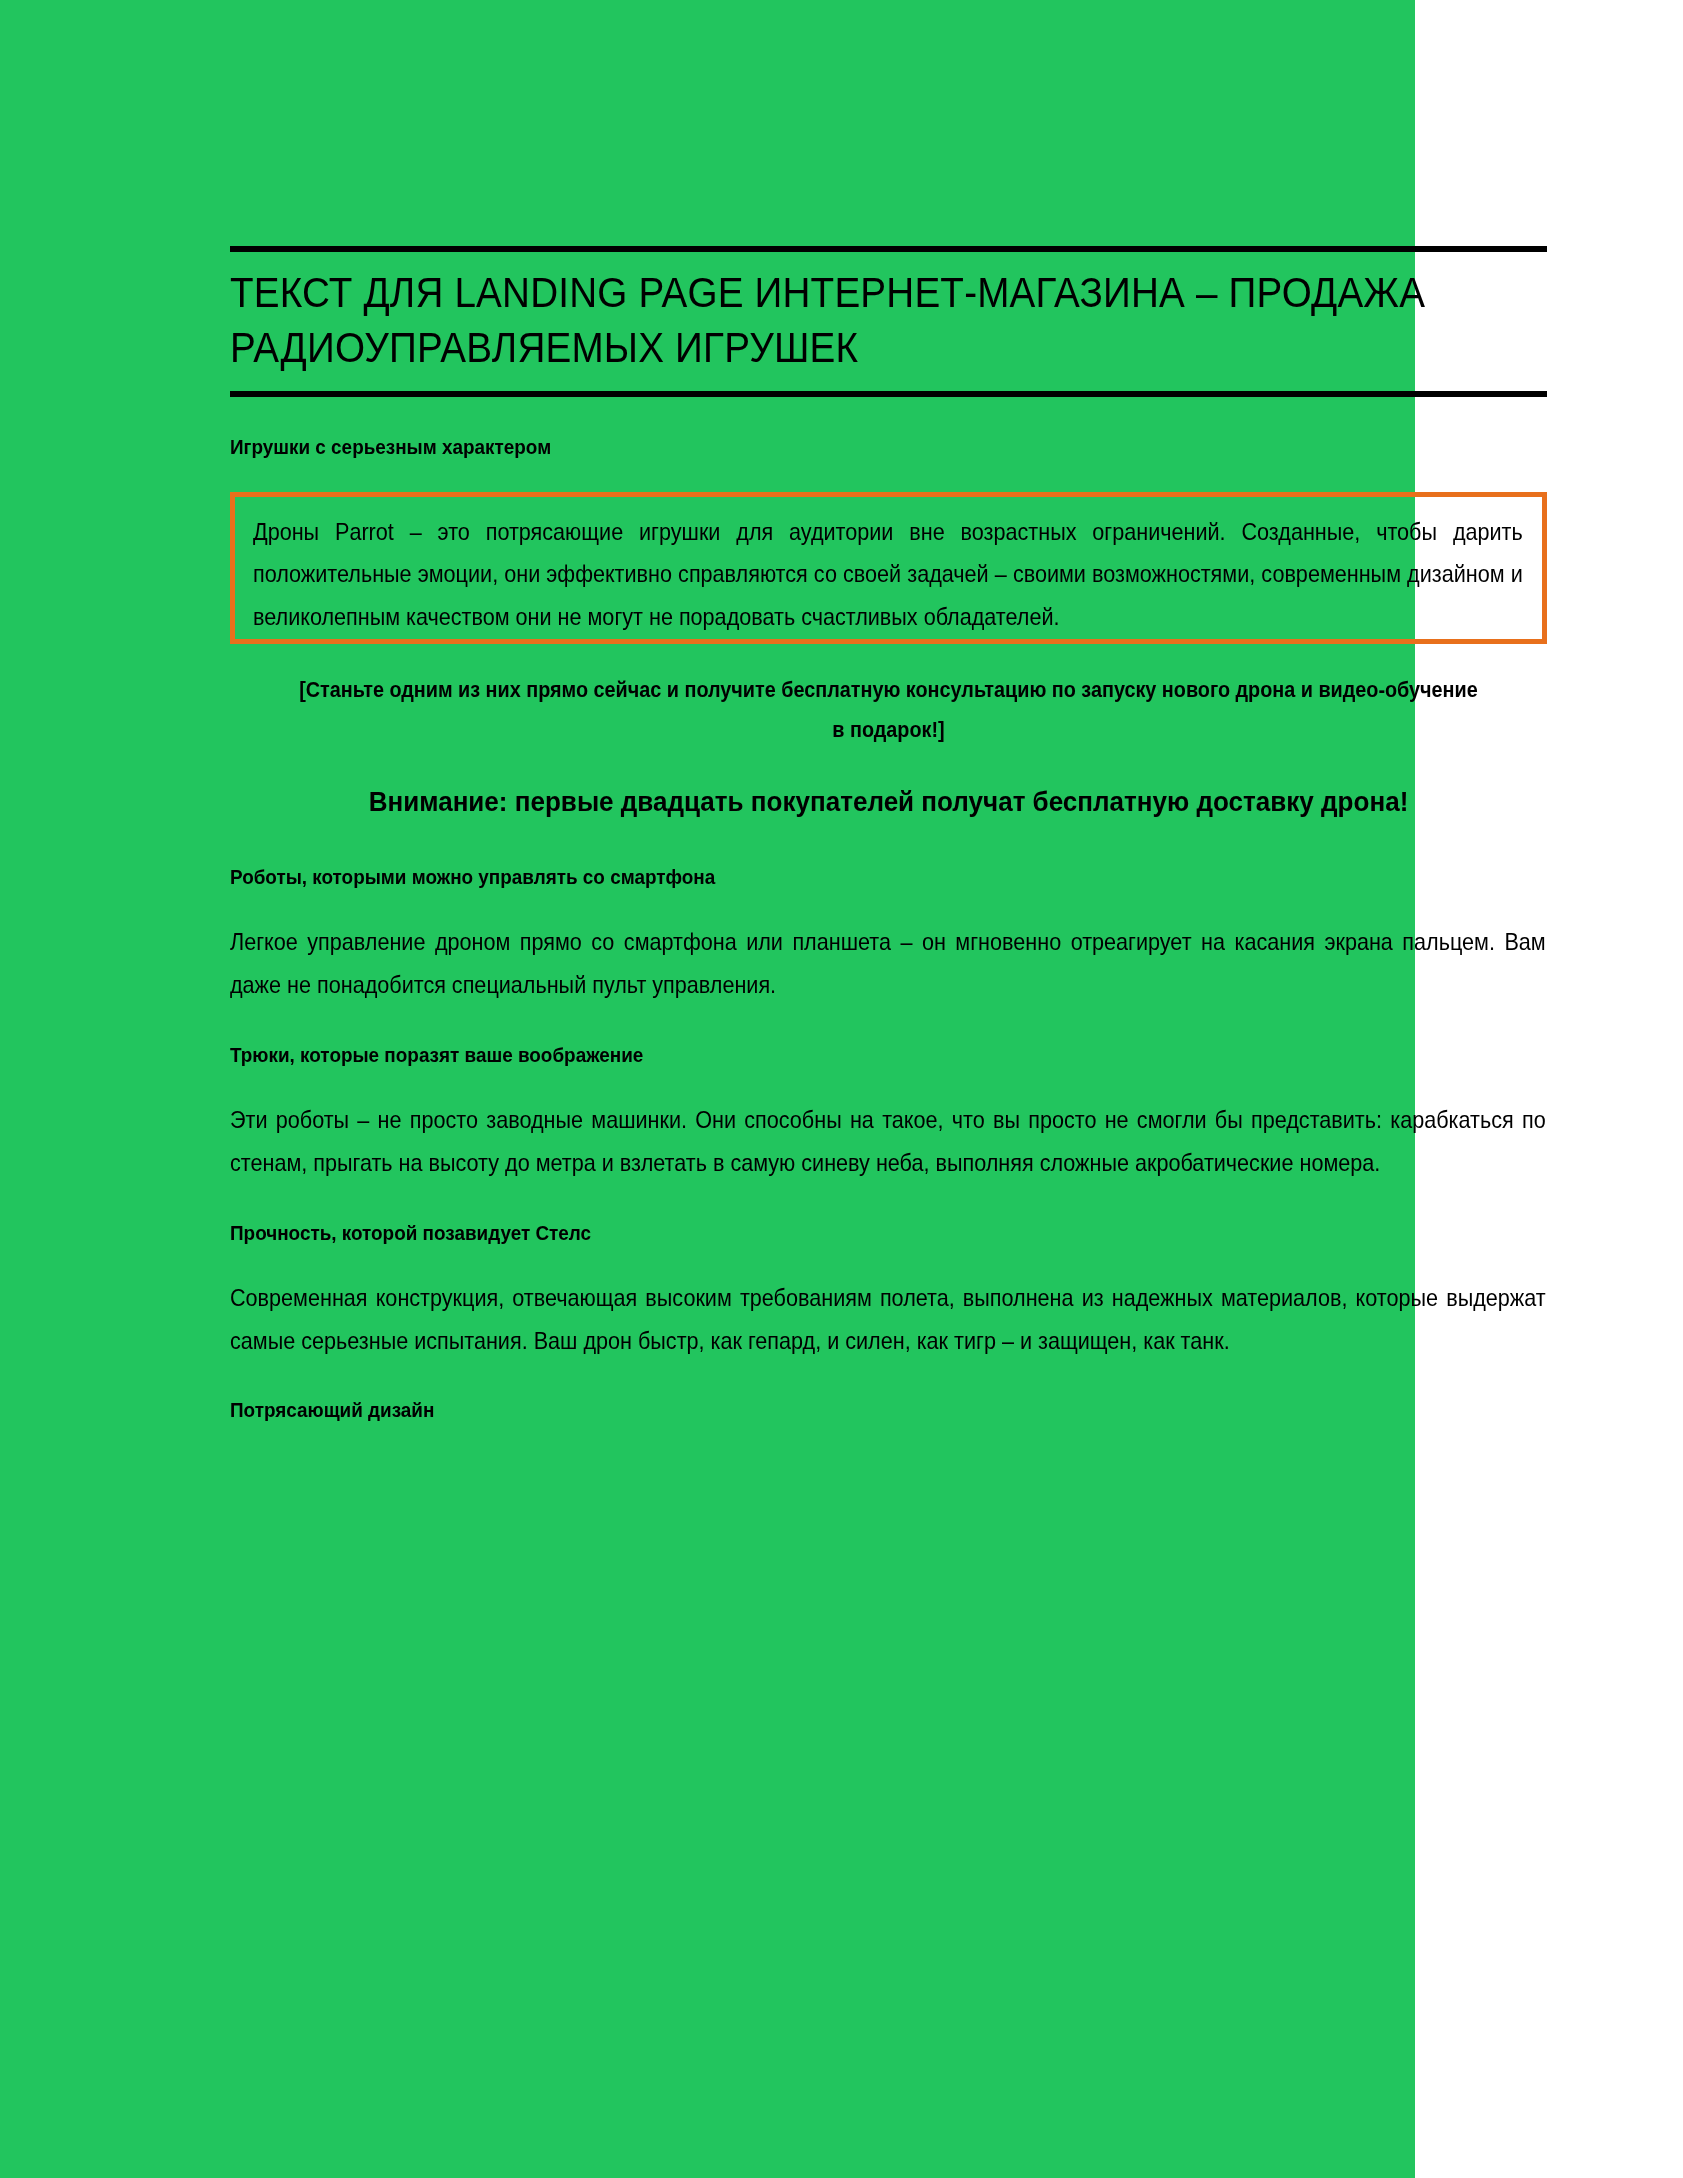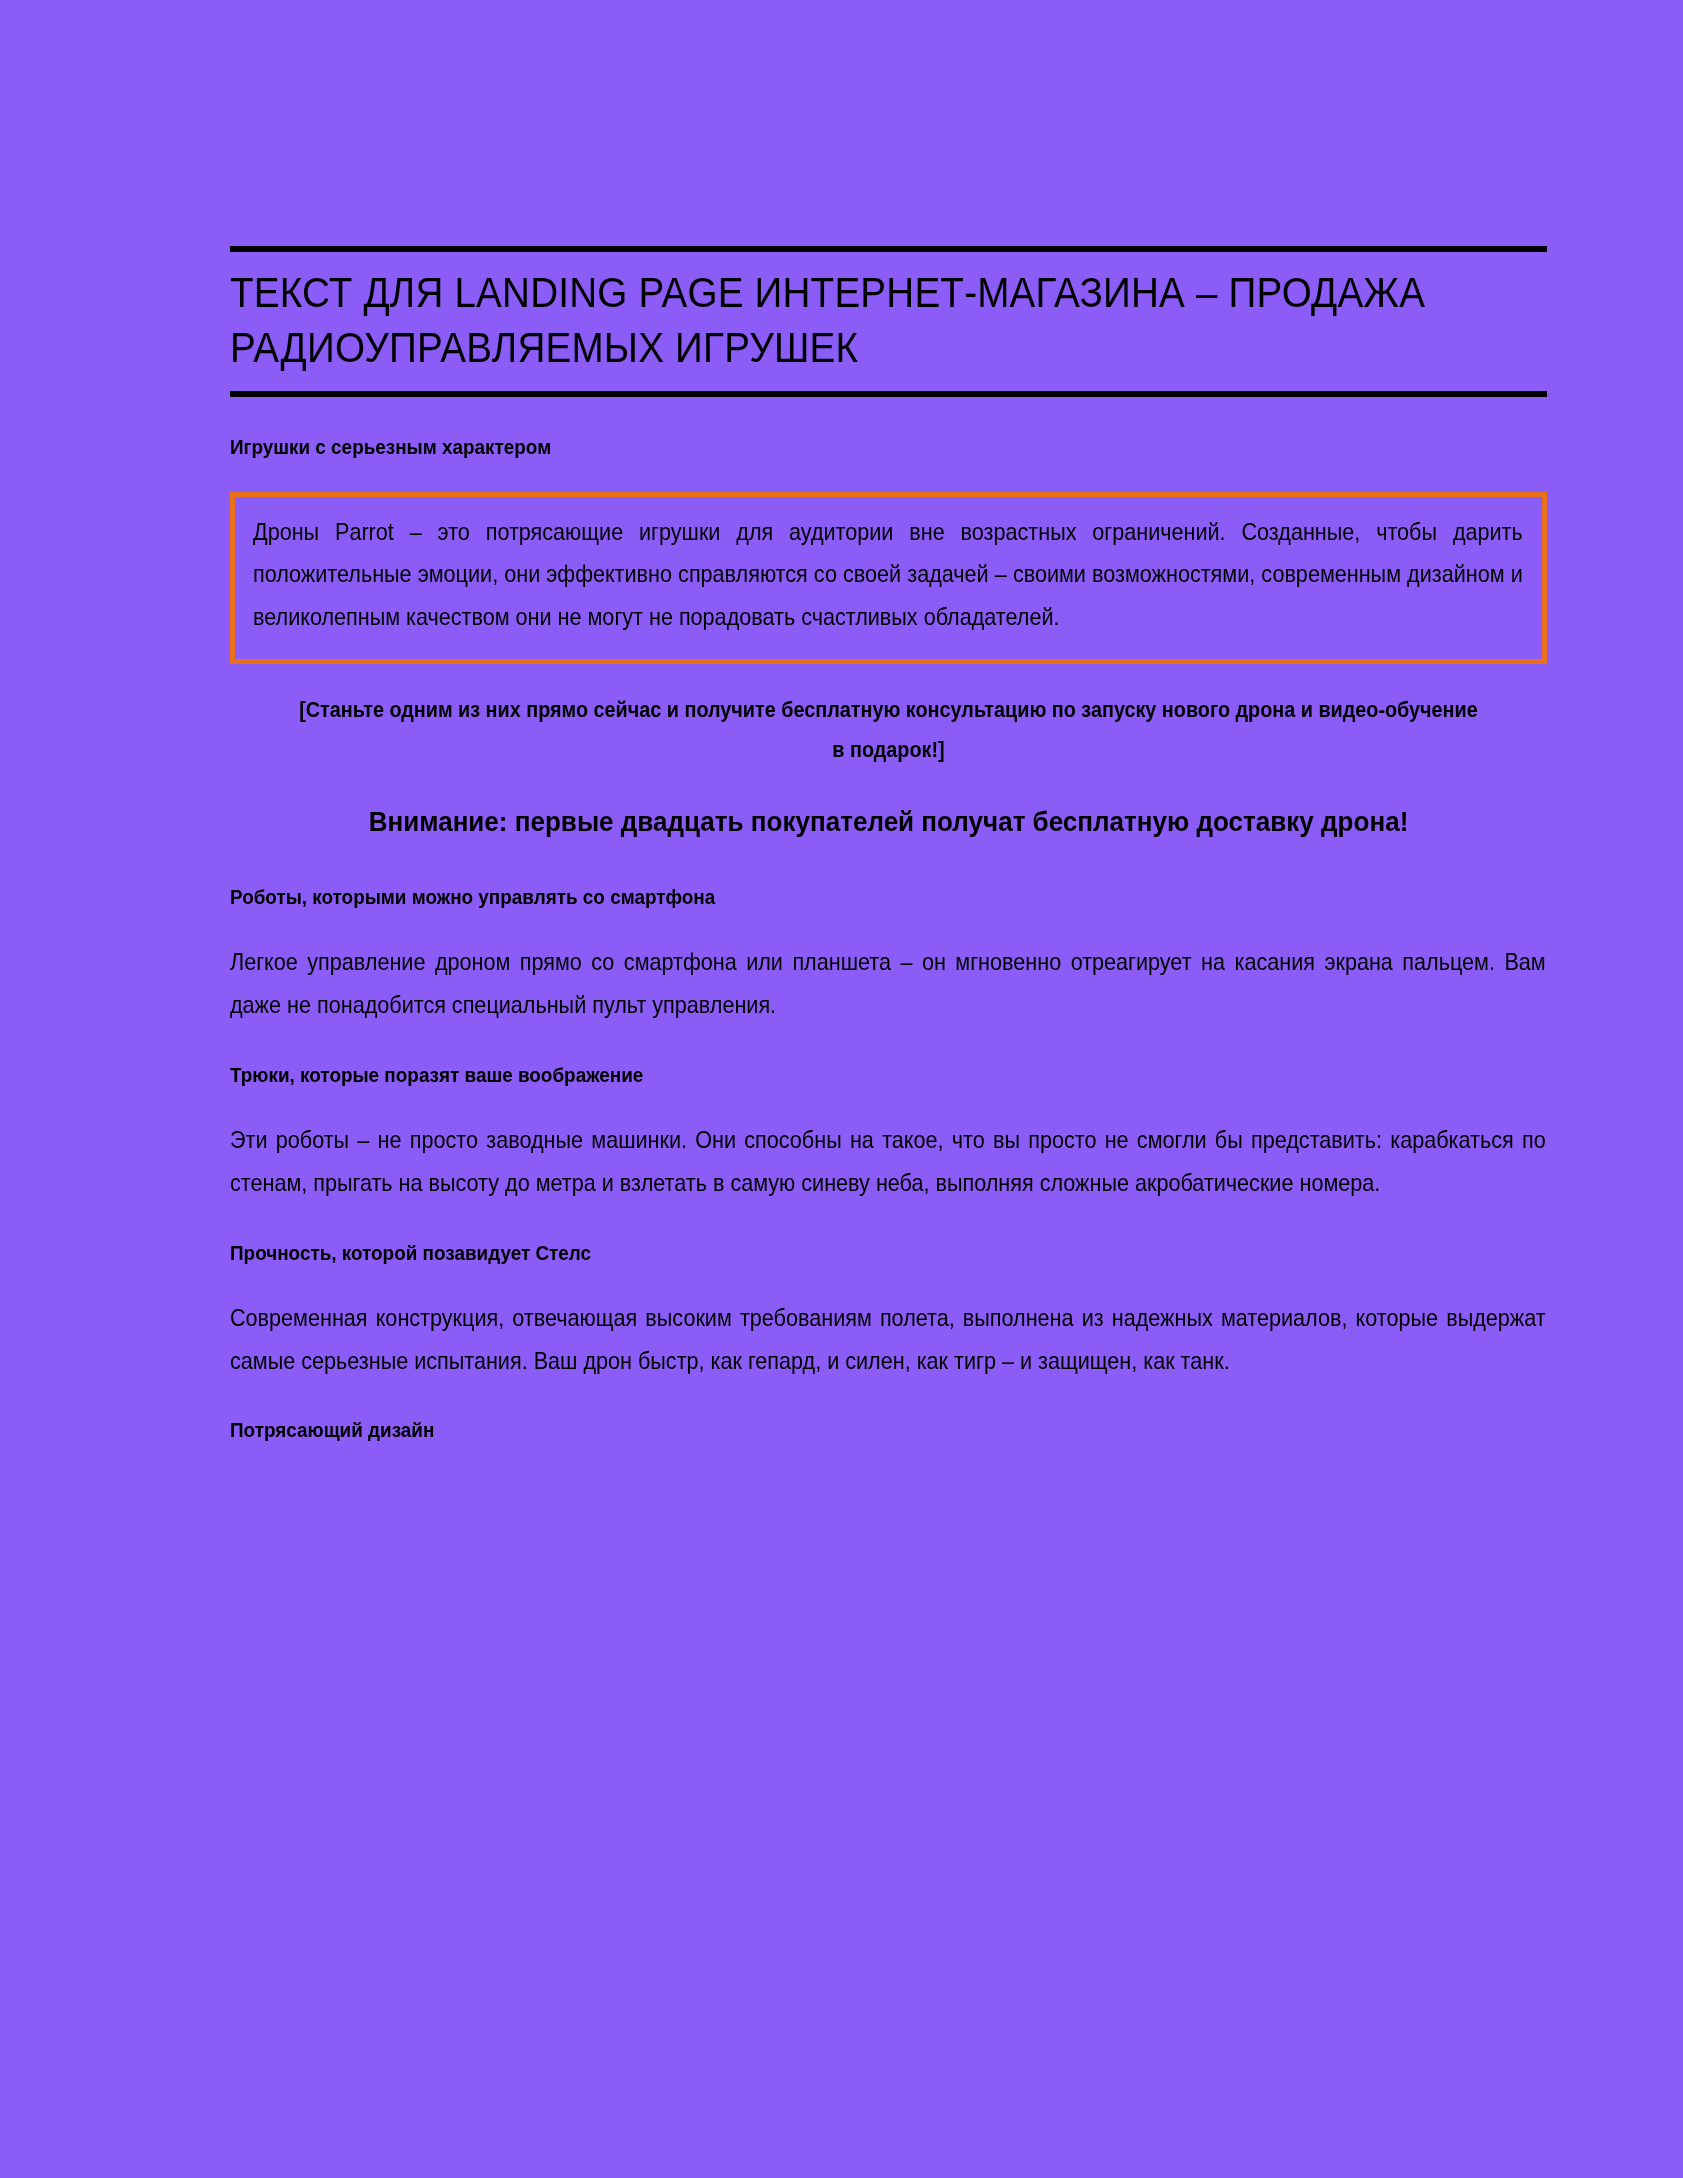--- a/index.html
+++ b/index.html
@@ -11,23 +11,23 @@
   body {
     width: 1683px;
     height: 2178px;
     font-family: "Liberation Sans", "DejaVu Sans", sans-serif;
     color: #000000;
     -webkit-font-smoothing: antialiased;
   }
 
   .page {
     position: relative;
-    width: 1683px;
+    width: 1415px;
     height: 2178px;
-    background: #8b5cf6;
+    background: #22c55e;
     box-sizing: border-box;
   }
 
   
   .doc {
     position: absolute;
     left: 230px;
     top: 246px;
     width: 1317px;
   }
@@ -99,21 +99,21 @@
     text-align: center;
     line-height: 1.5;
     margin: 0 0 40px 0;
     transform: scaleX(0.93);
     transform-origin: center center;
   }
 
   
   .callout {
     border: 5px solid #E8701C;
-    padding: 14px 18px 20px 18px;
+    padding: 14px 18px 0 18px;
     margin: 0 0 10px 0;
     box-sizing: border-box;
   }
   .callout-text {
     font-size: 24px;
     line-height: 1.78;
     text-align: justify;
     text-justify: inter-word;
     margin: 0;
     transform: scaleX(0.90);

